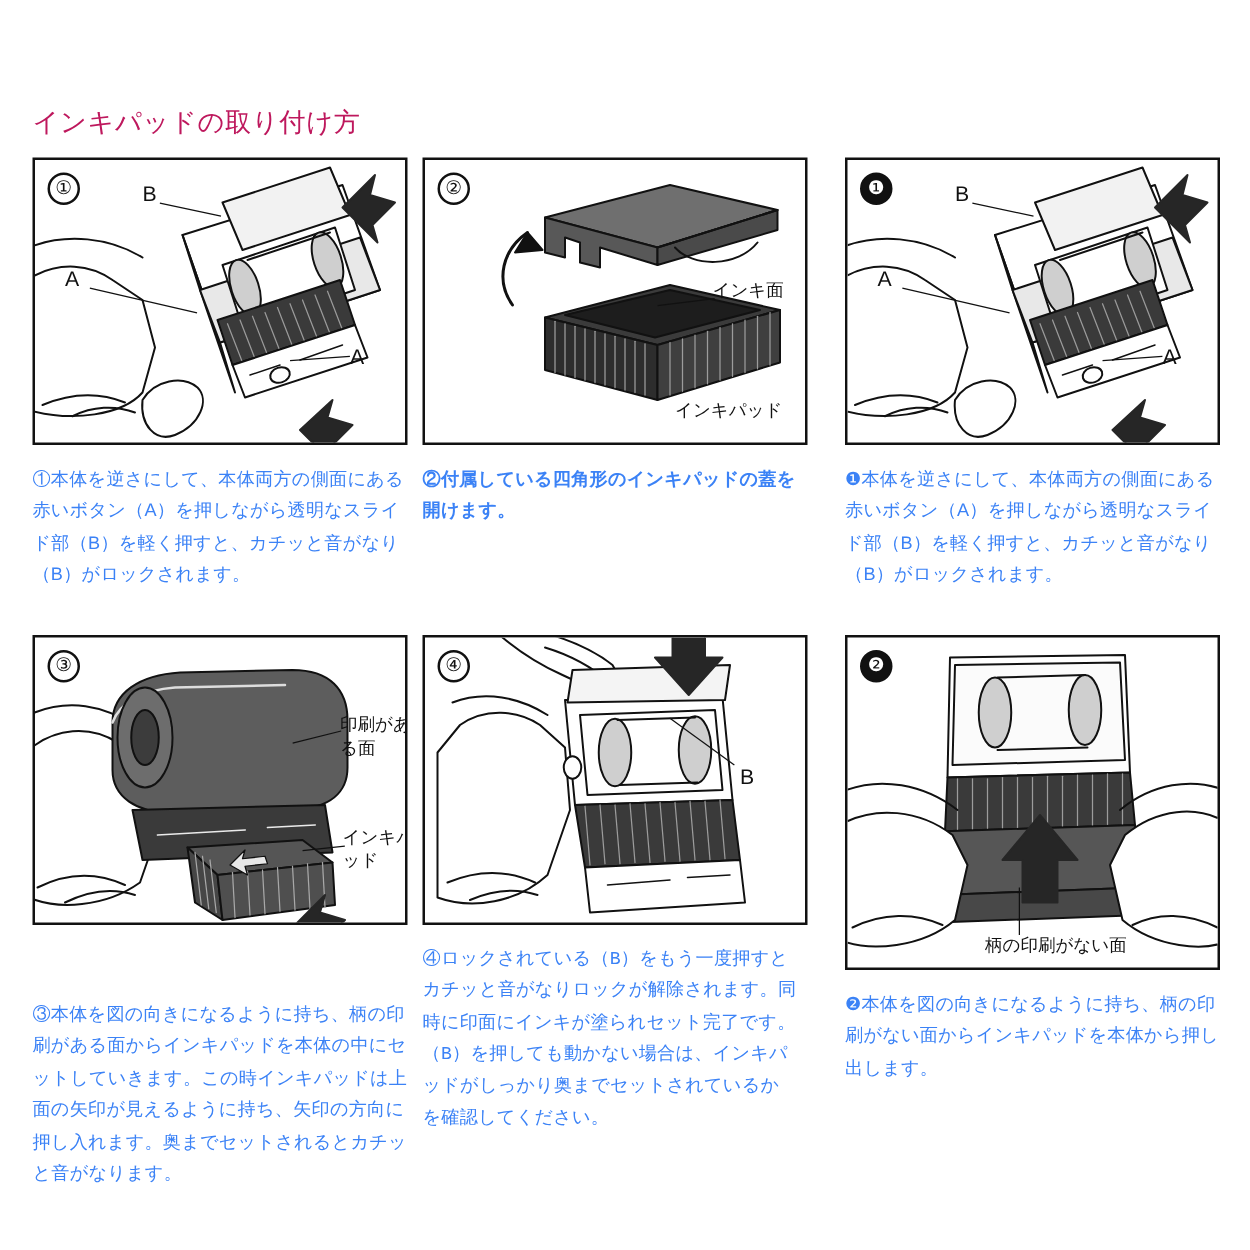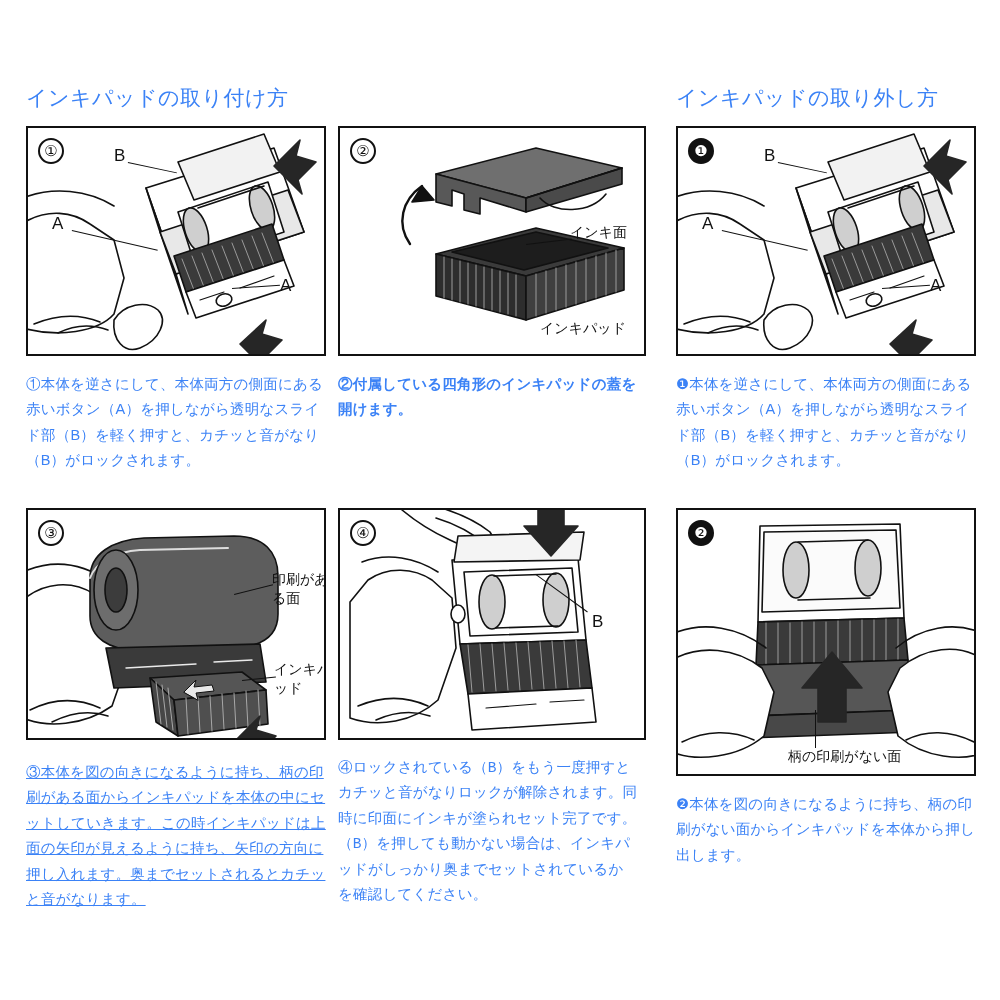--- a/index.html
+++ b/index.html
@@ -20,21 +20,21 @@
     left: 0; top: 0;
     width: 1000px;
     height: 1000px;
   }
   
   .section-title {
     position: absolute;
     font-size: 21px;
     font-weight: 400;
     letter-spacing: 0.5px;
-    color: #3b82f6;
+    color: #be185d;
     white-space: nowrap;
   }
   #title-install { left: 26px; top: 84px; }
   #title-remove  { left: 676px; top: 84px; }
 
   
   .panel {
     position: absolute;
     border: 2px solid #111;
     background: #fff;
@@ -91,21 +91,20 @@
   }
 
   svg { display: block; }
 </style>
 </head>
 <body>
 
 <div class="page">
 
   <div class="section-title" id="title-install">インキパッドの取り付け方</div>
-  <div class="section-title" id="title-remove">インキパッドの取り外し方</div>
 
   <div class="panel" style="left:26px; top:126px; width:300px; height:230px;">
     <svg viewBox="0 0 300 230" width="300" height="230">
       <g fill="none" stroke="#111" stroke-width="1.6" stroke-linejoin="round" stroke-linecap="round">
 
         <path d="M-5 95 C 20 80, 45 84, 62 96 L 86 112 L 96 150 L 86 186 C 70 204, 30 210, -5 200 Z" fill="#fff"></path>
         <path d="M-5 70 C 25 58, 60 62, 86 78"></path>
         <path d="M6 196 C 30 186, 52 186, 72 194"></path>
         <path d="M30 205 C 46 197, 64 196, 80 202"></path>
 
@@ -295,21 +294,21 @@
         <path d="M206 232 L 232 206 L 228 220 L 248 226 L 230 244 L 234 258 Z" fill="#262626" stroke="#262626"></path>
       </g>
     </svg>
     <div class="step-badge" style="left:10px; top:10px;">③</div>
     <div class="fig-label multi" style="left:244px; top:48px;margin-top:12px;">印刷がある面</div>
     <div class="fig-label multi" style="left:246px; top:150px;">インキパッド</div>
     <div class="ln" style="left:206px; top:84px; width:40px; transform:rotate(-14deg);"></div>
     <div class="ln" style="left:214px; top:170px; width:34px; transform:rotate(-6deg);"></div>
   </div>
 
-  <div class="caption" style="left:26px; top:760px; width:300px;text-decoration:underline;">③本体を図の向きになるように持ち、柄の印刷がある面からインキパッドを本体の中にセットしていきます。この時インキパッドは上面の矢印が見えるように持ち、矢印の方向に押し入れます。奥までセットされるとカチッと音がなります。</div>
+  <div class="caption" style="left:26px; top:800px; width:300px;">③本体を図の向きになるように持ち、柄の印刷がある面からインキパッドを本体の中にセットしていきます。この時インキパッドは上面の矢印が見えるように持ち、矢印の方向に押し入れます。奥までセットされるとカチッと音がなります。</div>
 
   <div class="panel" style="left:338px; top:508px; width:308px; height:232px;">
     <svg viewBox="0 0 308 232" width="308" height="232">
       <g fill="none" stroke="#111" stroke-width="1.6" stroke-linejoin="round" stroke-linecap="round">
 
         <path d="M70 -10 C 100 -4, 130 6, 150 22 L 160 40 L 140 44 L 110 30 C 92 22, 74 10, 62 0 Z" fill="#fff"></path>
         <path d="M96 8 C 116 14, 134 24, 148 36"></path>
 
         <path d="M28 70 C 48 56, 74 58, 92 70 L 112 88 L 116 138 L 98 190 C 74 212, 38 218, 10 208 L 10 92 Z" fill="#fff"></path>
         <path d="M22 52 C 48 42, 76 48, 98 62"></path>

